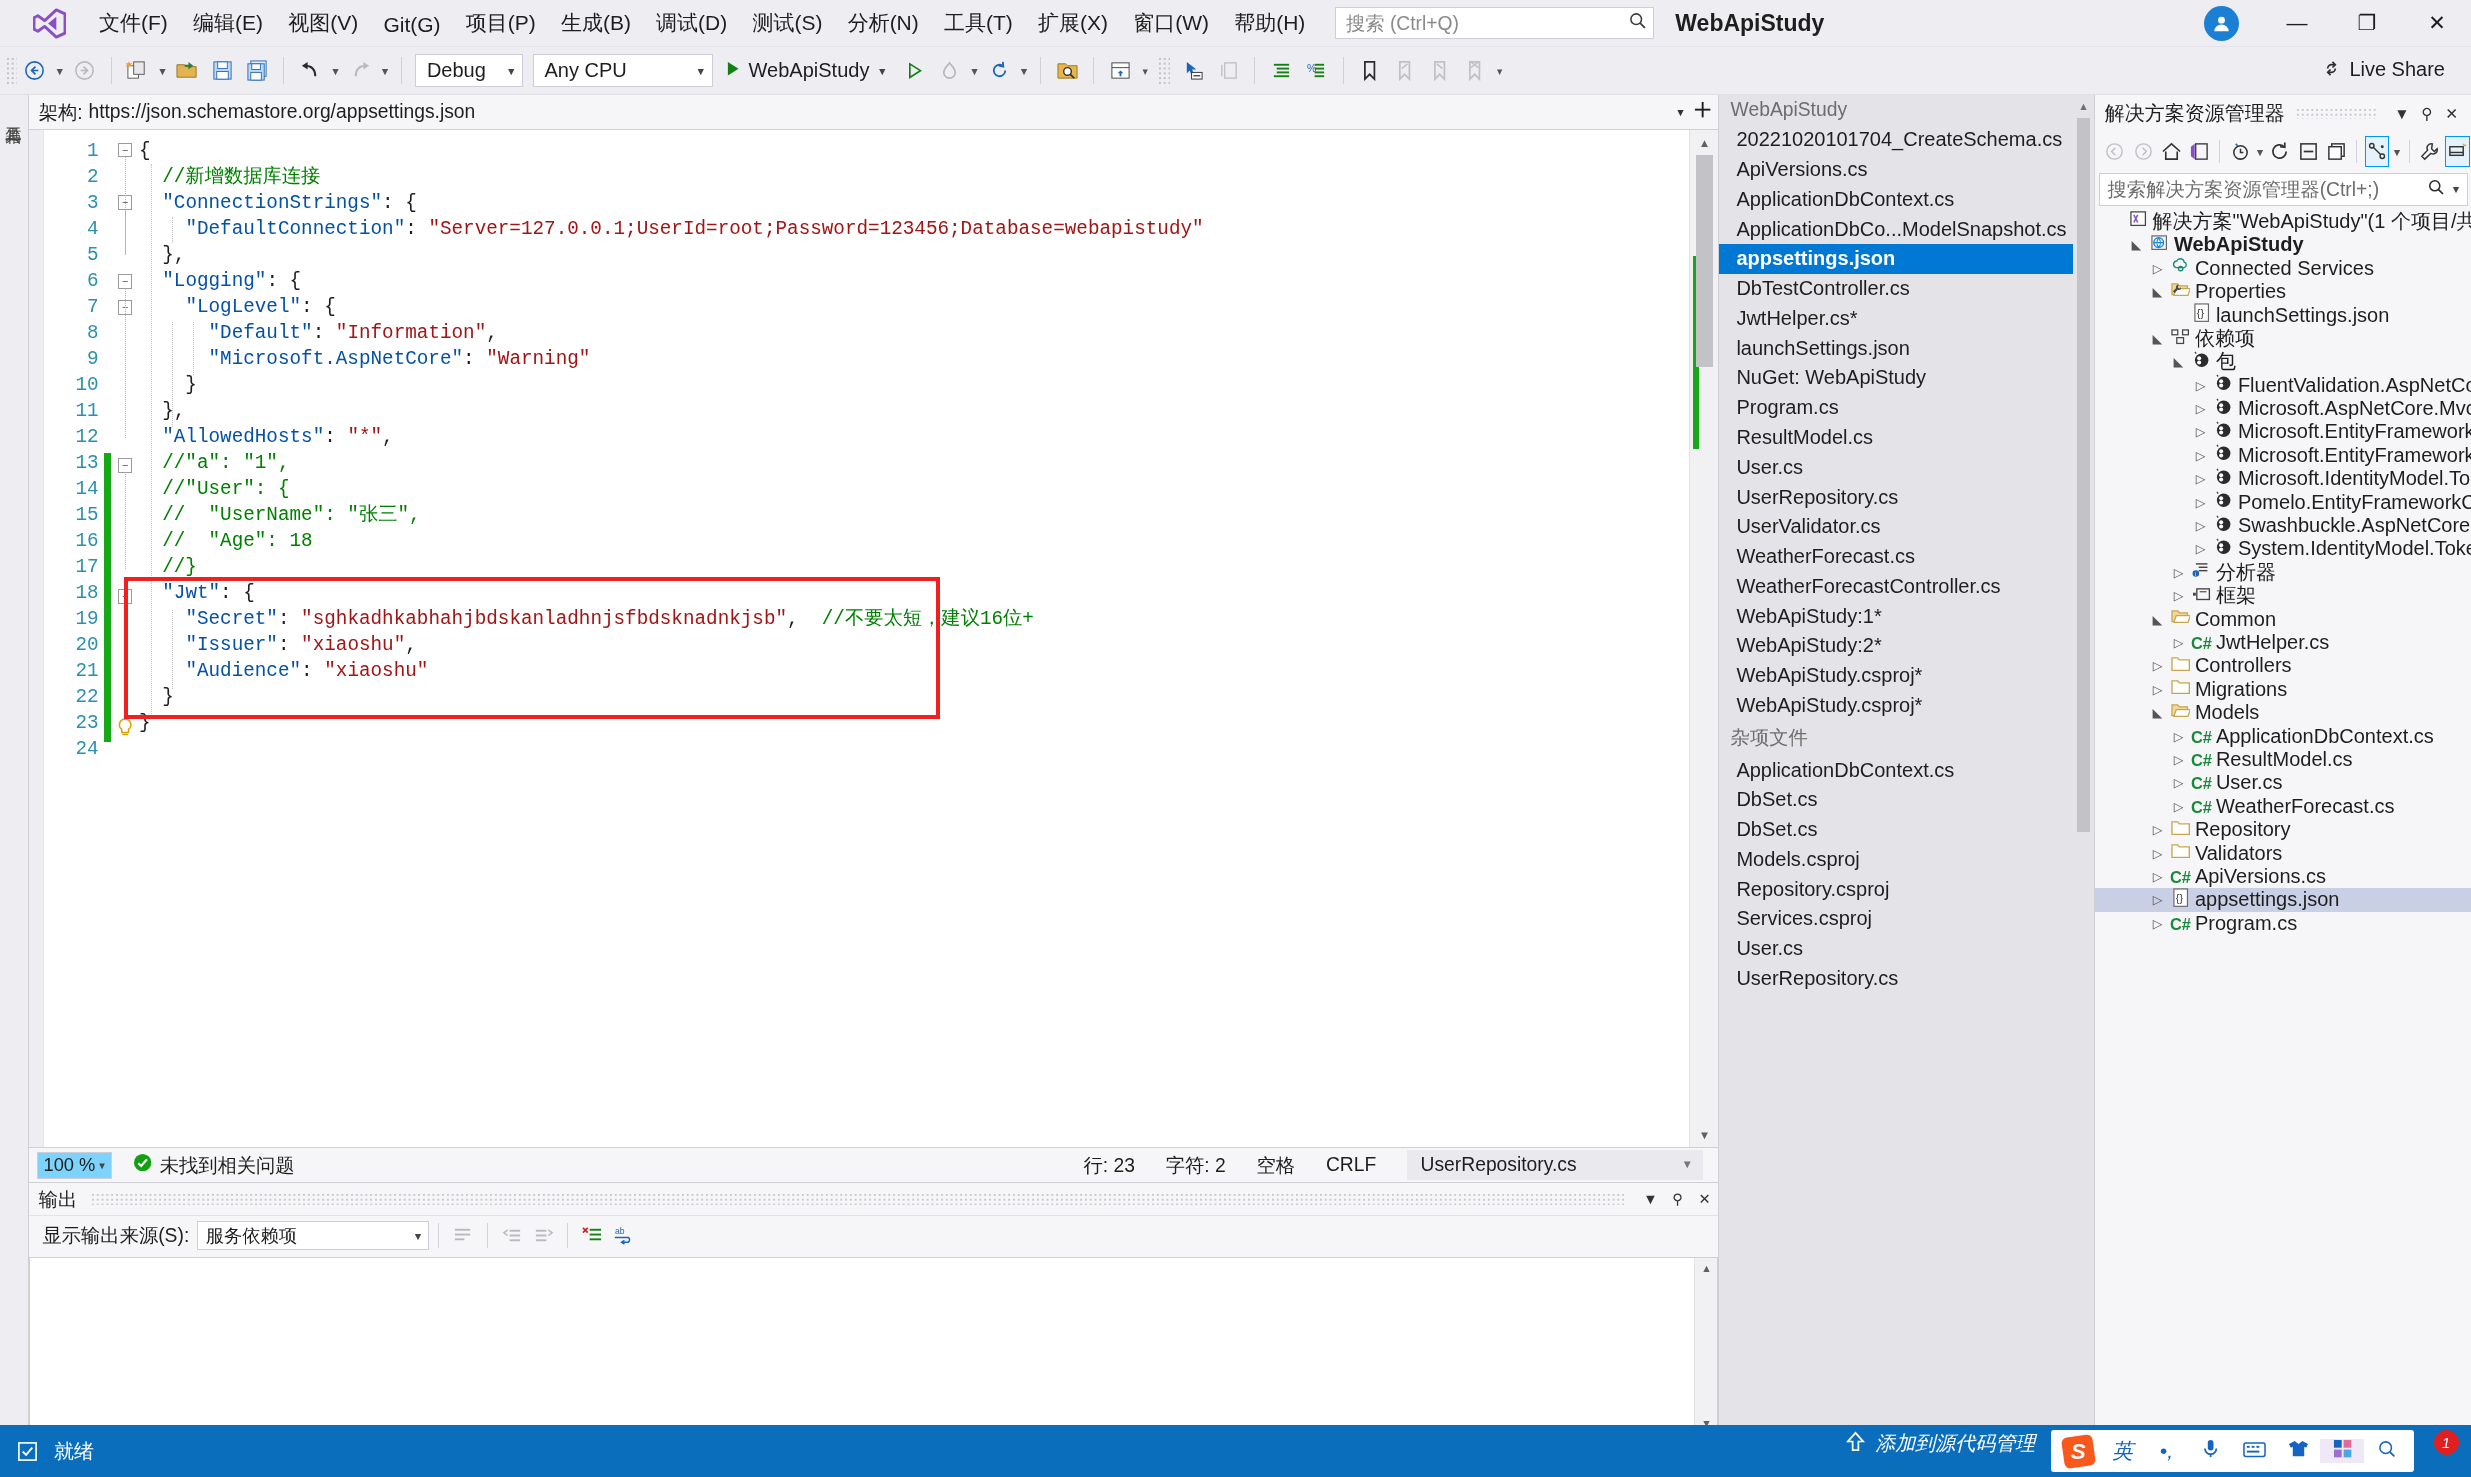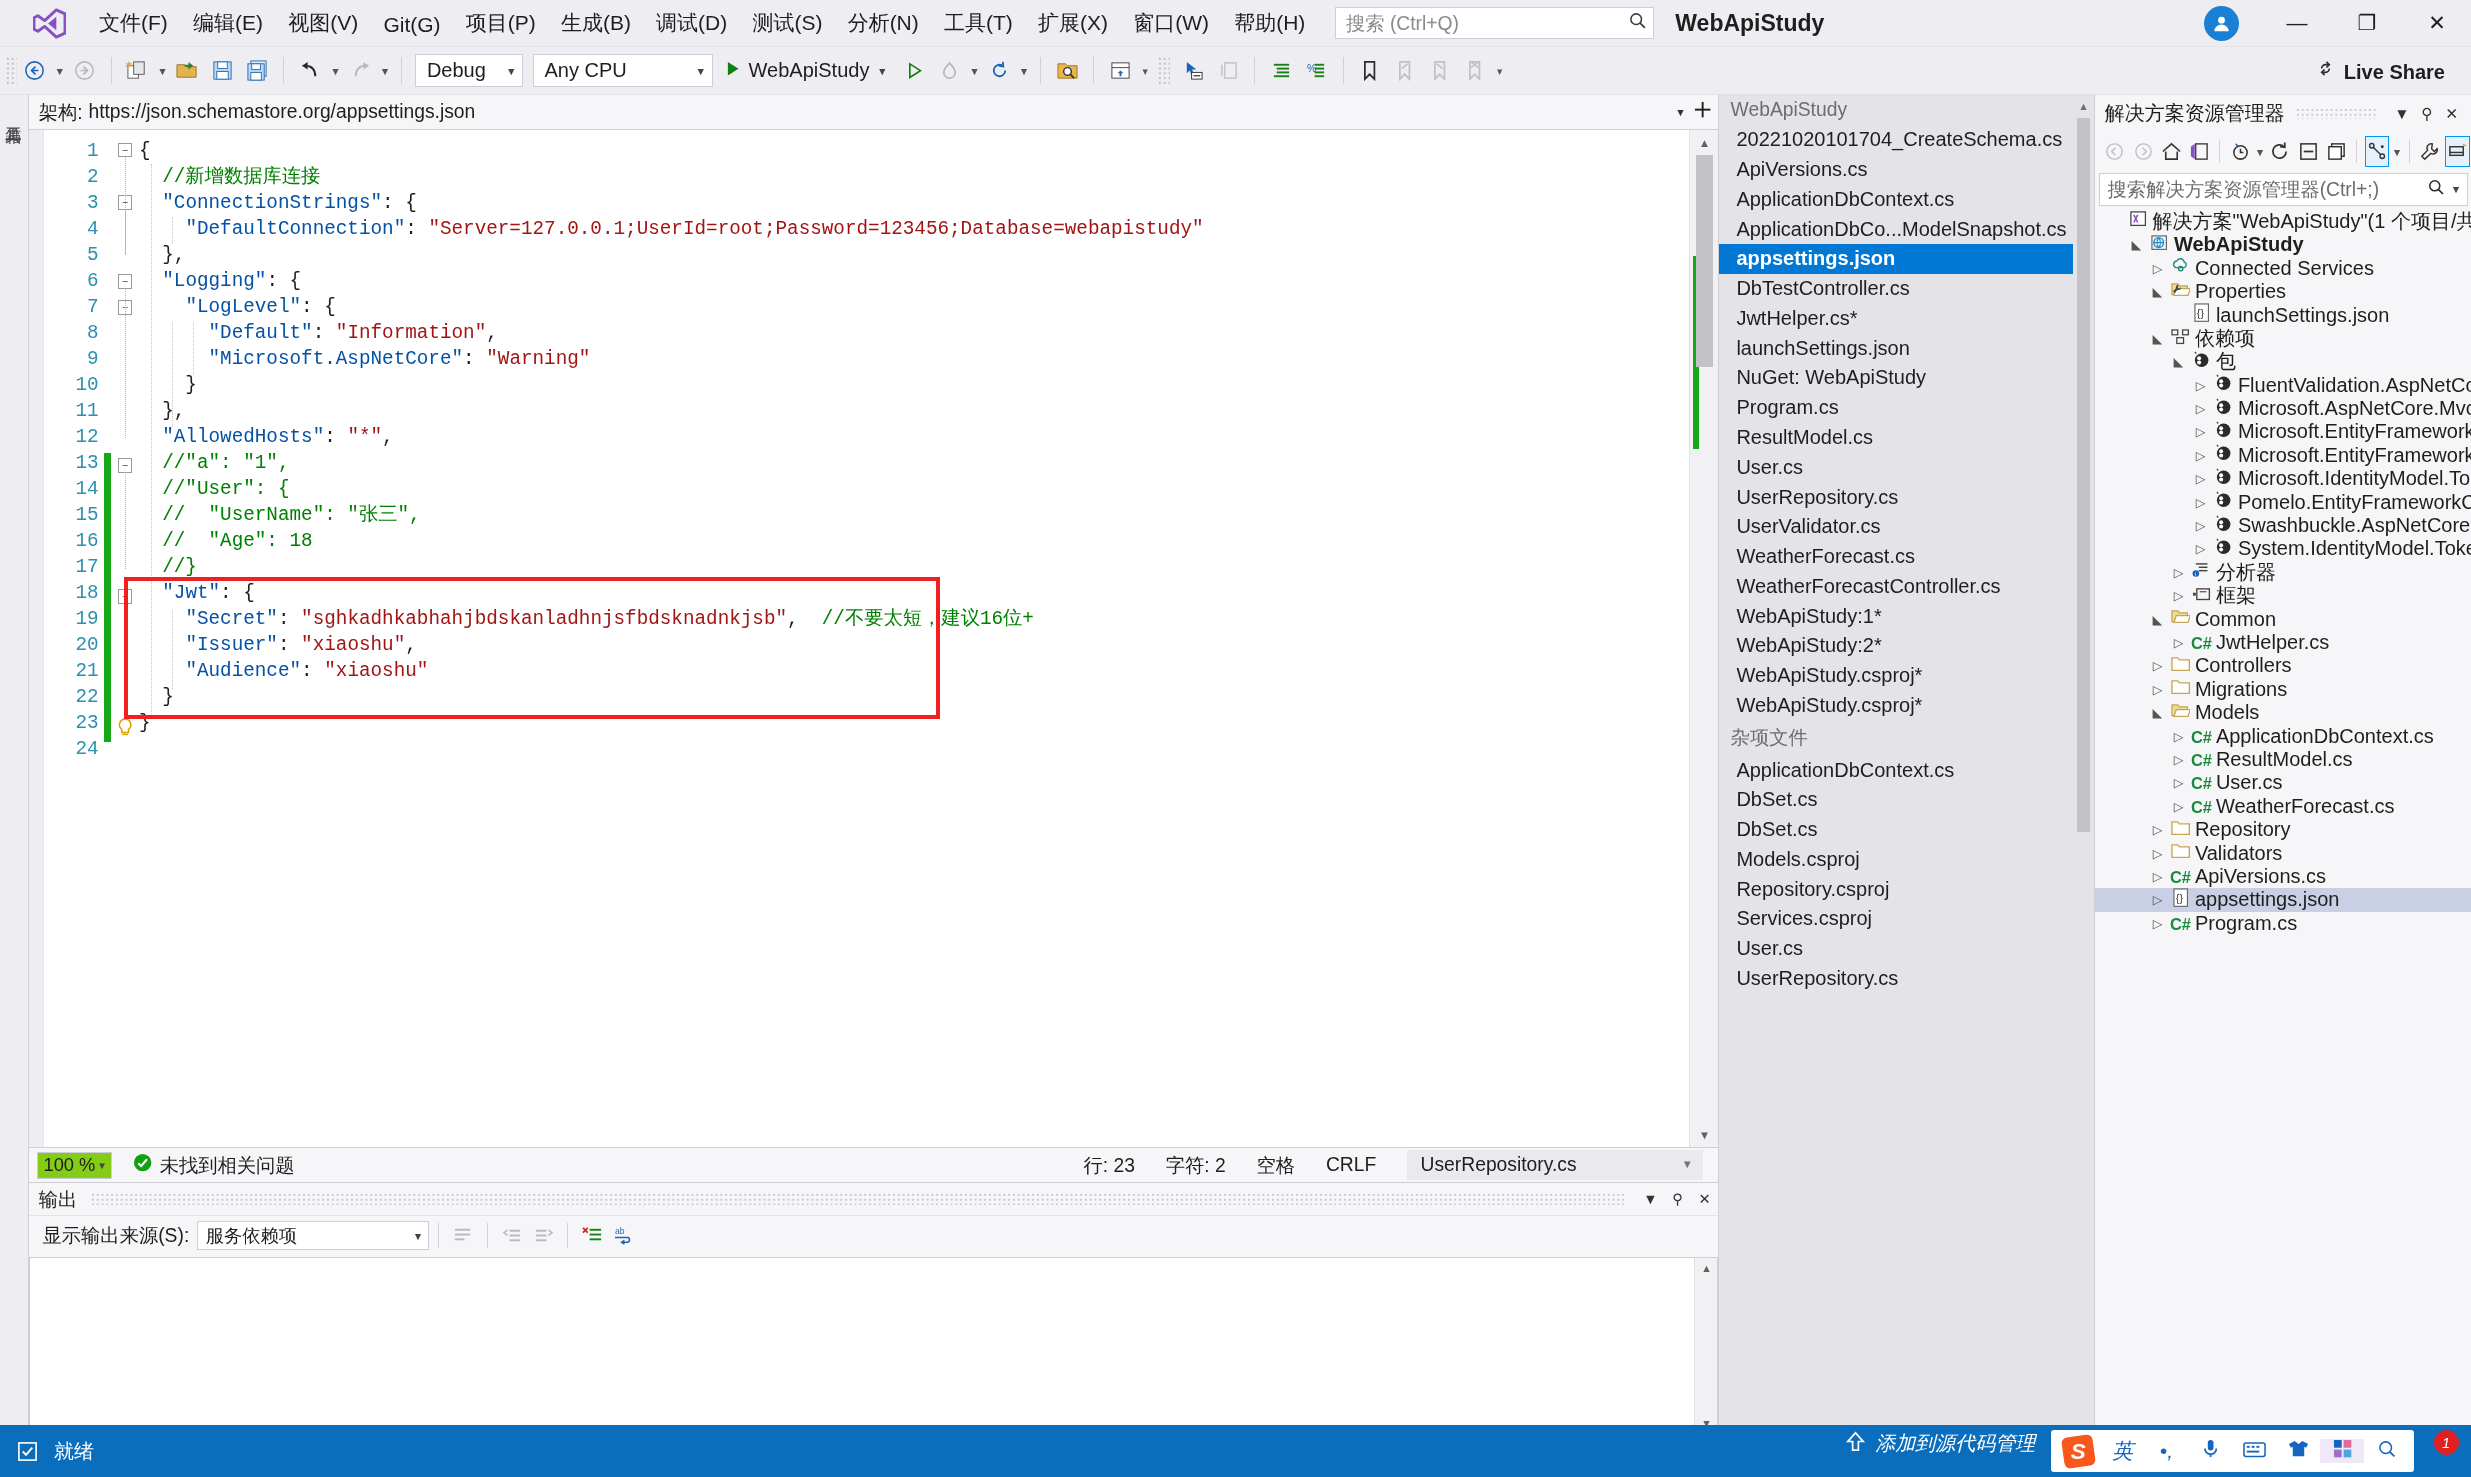--- a/index.html
+++ b/index.html
@@ -49,21 +49,21 @@
   .tb-btn { width:33px;height:33px;display:flex;align-items:center;justify-content:center;margin:0 1px; }
   .tb-caret { width:14.5px;height:33px;display:flex;align-items:center;justify-content:center;color:#555;font-size:10.6px; }
   .tb-combo {
     height:33px;background:#fff;border:1px solid #cccedb;display:flex;align-items:center;
     justify-content:space-between;padding:0 5.8px 0 10.6px;font-size:20px;margin:0 4.8px;
   }
   .tb-combo .cv { white-space:nowrap; }
   .tb-combo .cc { color:#444; font-size:10.6px; margin-left:9.7px; }
   .tb-run { display:flex;align-items:center;padding:0 9.7px 0 5.8px;height:33px; }
   .tb-run .lbl { font-size:20px; margin-left:7.7px; }
-  #liveshare { margin-left:auto; margin-right:27px; display:flex; align-items:flex-end; font-size:20px;font-weight:bold; }
+  #liveshare { margin-left:auto; margin-right:27px; display:flex; align-items:flex-start; font-size:20px; }
 
   
   #main { display:flex; height:1378px; }
   #leftrail {
     width:29px; background:#eeeef2; border-right:1px solid #cfcfd6;
     display:flex; flex-direction:column; align-items:center; padding-top:11.6px;
   }
   #leftrail .vtab { writing-mode:vertical-rl; font-size:16.4px; color:#444; padding:7.7px 0; letter-spacing:1px;}
 
   #center { flex:1; display:flex; flex-direction:column; min-width:0; }
@@ -114,21 +114,21 @@
   #vscroll-editor .thumb { position:absolute; left:5.8px; width:17.4px; background:#c3c3c7; }
   #vscroll-editor .marker { position:absolute; left:2.9px; width:5.8px; background:#17a817; }
   #vscroll-editor .arrw { position:absolute; left:0; width:29px; height:25px; display:flex;
      align-items:center; justify-content:center; color:#606060; font-size:11.6px; }
 
   
   #edstatus {
     height:35px; background:#f6f6f8; border-bottom:1px solid #cfcfd6;
     display:flex; align-items:center; font-size:19.3px; padding-left:7.7px;
   }
-  .zoomsel { width:75px;height:27px;background:#84cc16;border:1px solid #cccedb;display:flex;
+  .zoomsel { width:75px;height:27px;background:#7dd3fc;border:1px solid #cccedb;display:flex;
     align-items:center;justify-content:space-between;padding:0 3.9px 0 5.8px;font-size:18.3px;}
   .zoomsel .cc{font-size:9.7px;color:#444;}
   #edstatus .ok { margin-left:21px; display:flex; align-items:center; }
   #edstatus .right { margin-left:auto; display:flex; align-items:center; }
   #edstatus .right > span { margin:0 15.4px; }
   #edstatus .filetag { background:#eaeaee; padding:3.9px 126px 3.9px 13.5px; position:relative; }
 
   
   #outpane { height:290px; background:#f6f6f8; display:flex; flex-direction:column; }
   #outhdr { height:33px; display:flex; align-items:center; padding-left:9.7px; font-size:19.3px;

